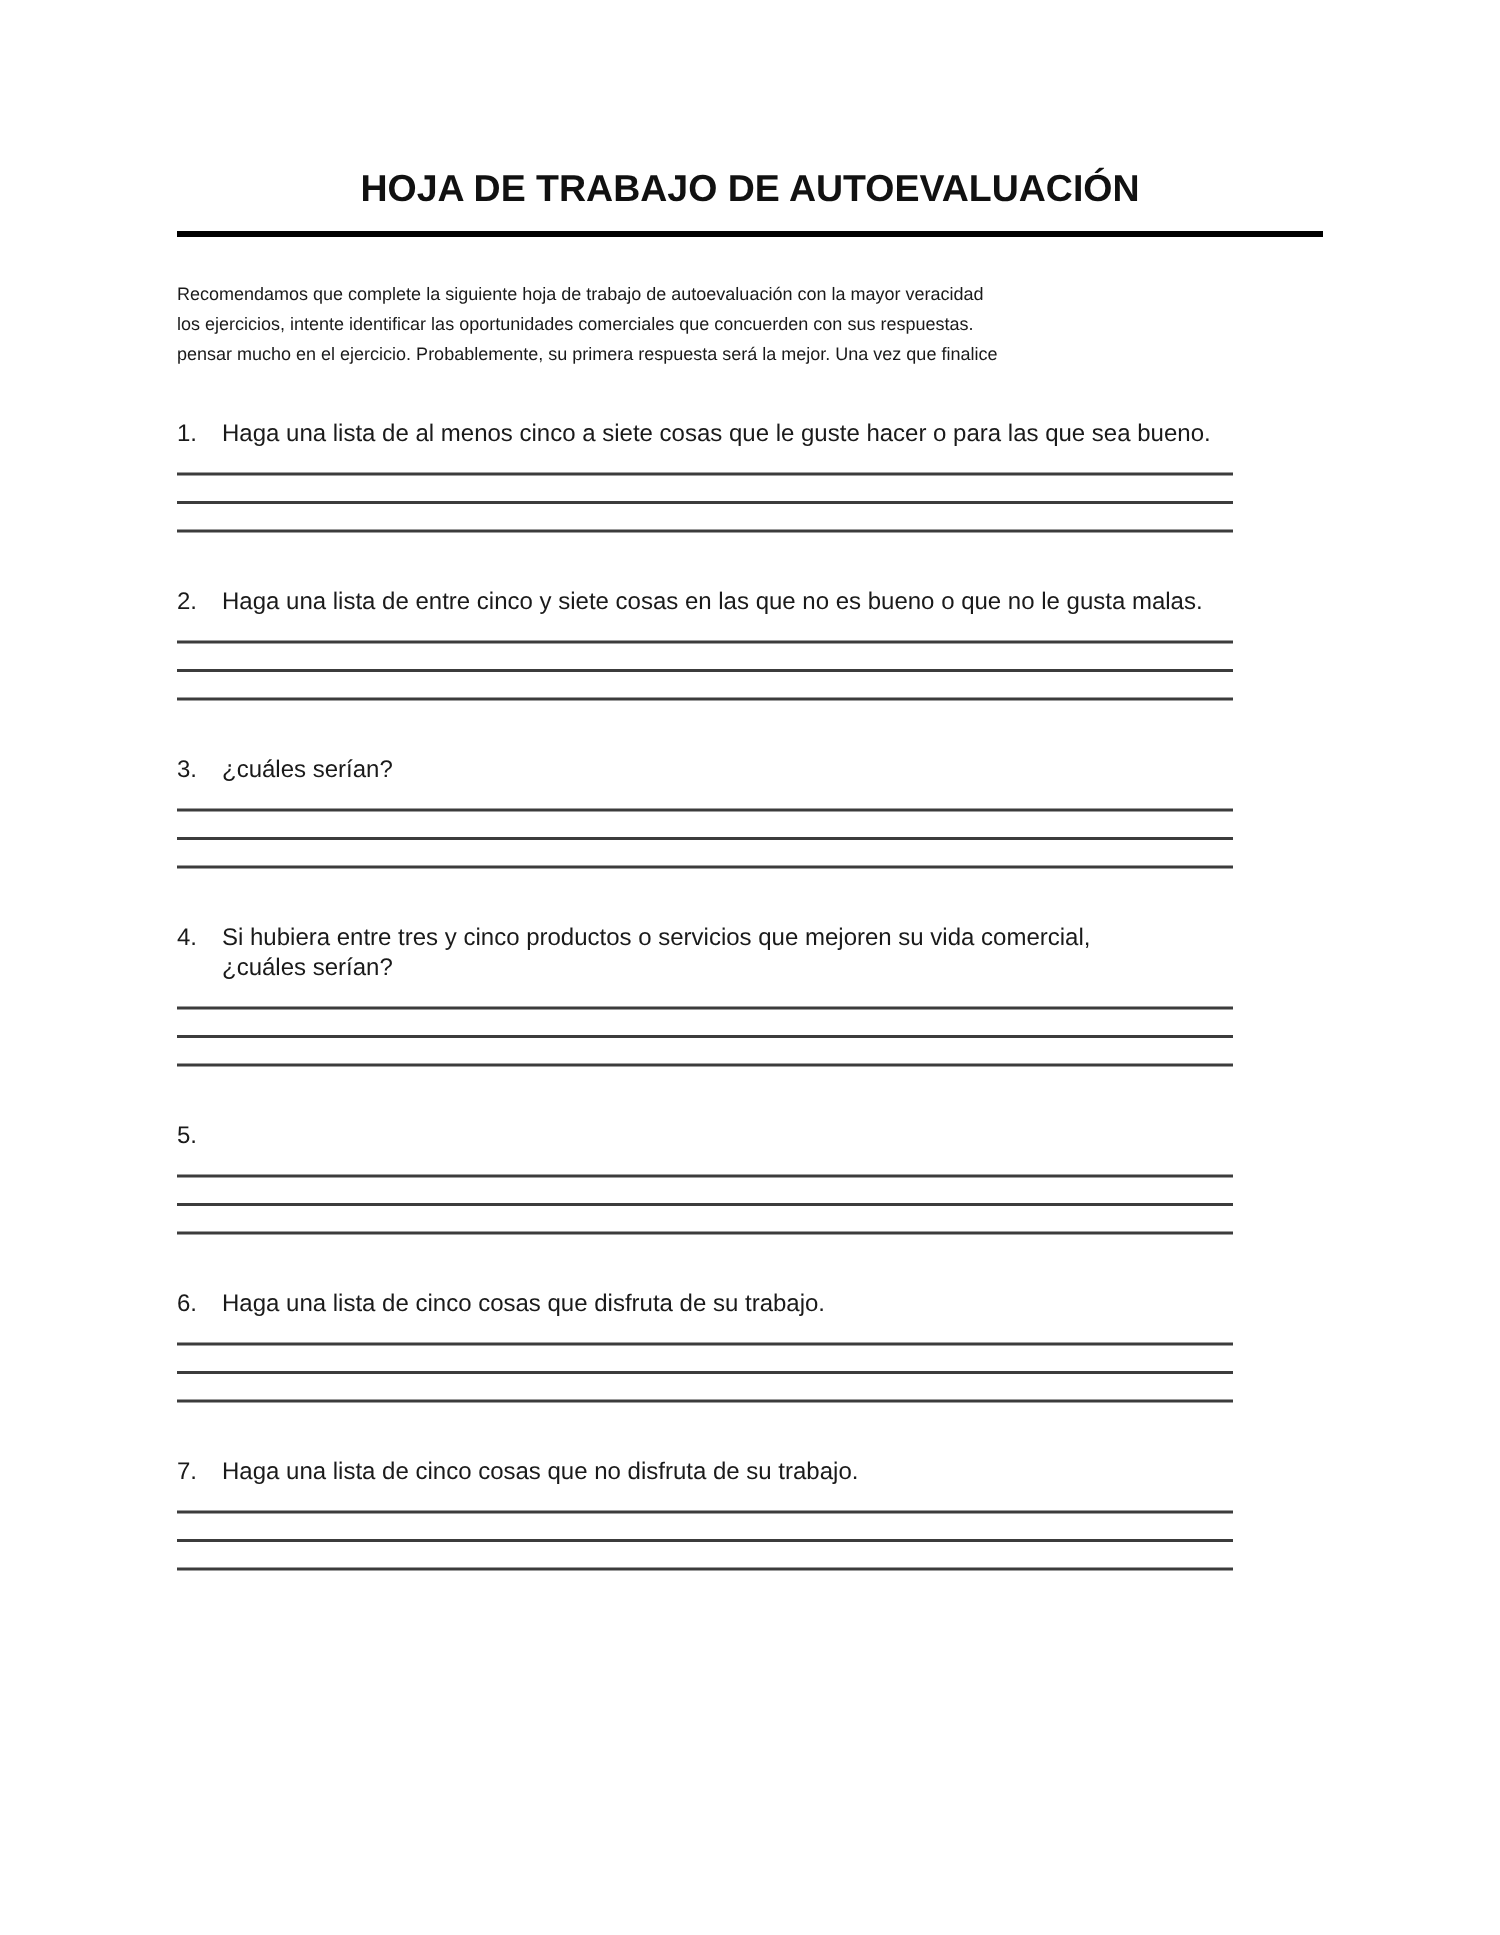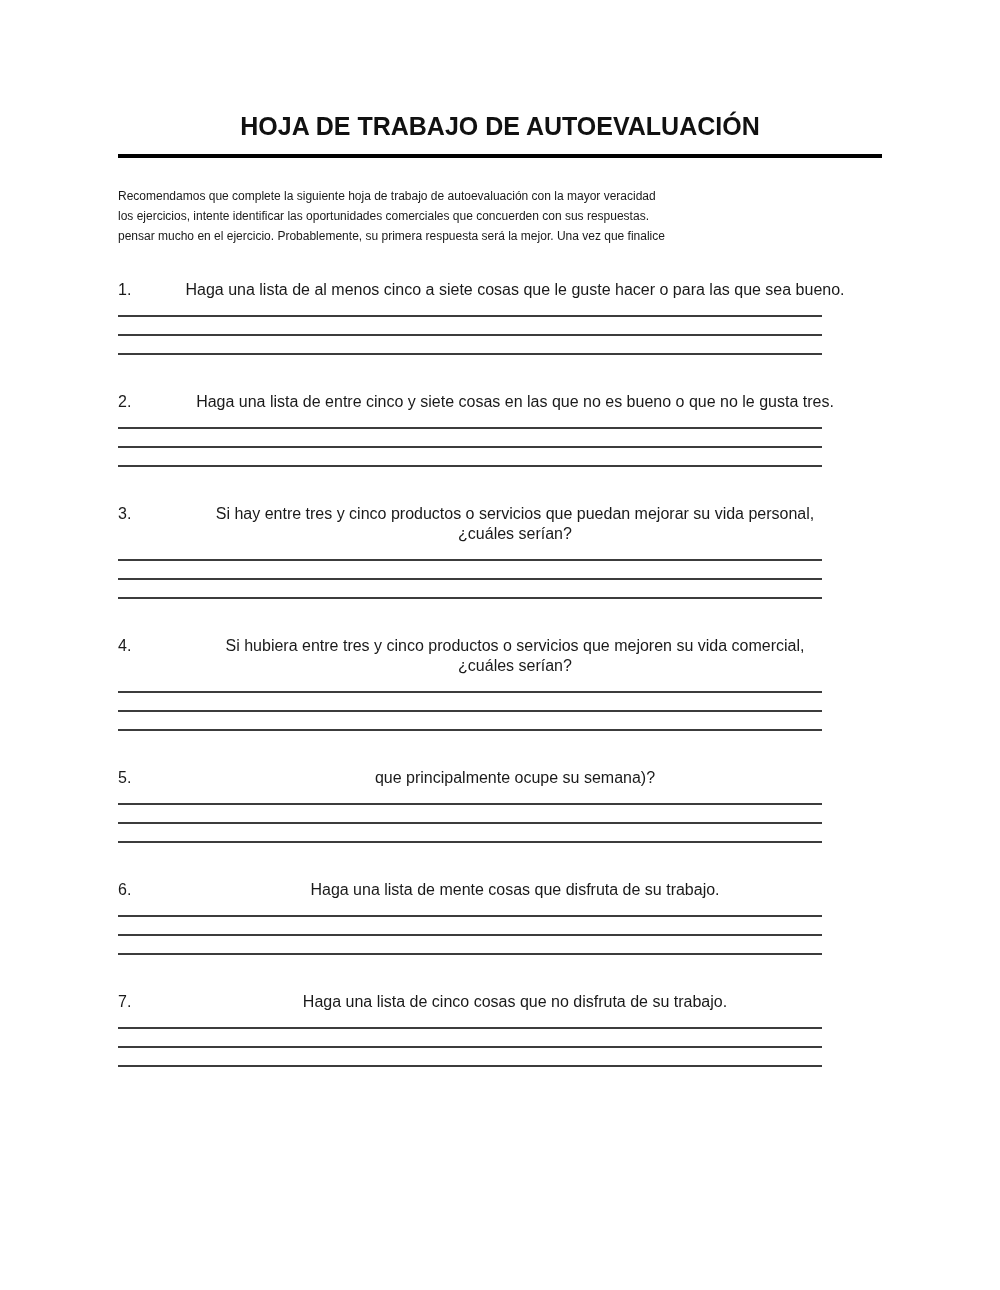--- a/index.html
+++ b/index.html
@@ -48,21 +48,20 @@
     display: flex;
     font-size: 16px;
     line-height: 20px;
   }
   .q-num {
     flex: 0 0 30px;
     width: 30px;
   }
   .q-text {
     flex: 1 1 auto;
-    text-align: center;
   }
   .q-line {
     white-space: nowrap;
   }
   .answer-lines {
     margin-top: -2px;
   }
   .answer-line {
     width: 704px;
     height: 17px;
@@ -98,35 +97,34 @@
             <div class="answer-line"></div>
             <div class="answer-line"></div>
             <div class="answer-line"></div>
           </div>
         </section>
 
         <section class="question">
           <div class="q-row">
             <span class="q-num">2.</span>
             <span class="q-text">
-              <div class="q-line">Haga una lista de entre cinco y siete cosas en las que no es bueno o que no le gusta tres.</div>
+              <div class="q-line">Haga una lista de entre cinco y siete cosas en las que no es bueno o que no le gusta malas.</div>
             </span>
           </div>
           <div class="answer-lines">
             <div class="answer-line"></div>
             <div class="answer-line"></div>
             <div class="answer-line"></div>
           </div>
         </section>
 
         <section class="question">
           <div class="q-row">
             <span class="q-num">3.</span>
             <span class="q-text">
-              <div class="q-line">Si hay entre tres y cinco productos o servicios que puedan mejorar su vida personal,</div>
               <div class="q-line">¿cuáles serían?</div>
             </span>
           </div>
           <div class="answer-lines">
             <div class="answer-line"></div>
             <div class="answer-line"></div>
             <div class="answer-line"></div>
           </div>
         </section>
 
@@ -142,35 +140,34 @@
             <div class="answer-line"></div>
             <div class="answer-line"></div>
             <div class="answer-line"></div>
           </div>
         </section>
 
         <section class="question">
           <div class="q-row">
             <span class="q-num">5.</span>
             <span class="q-text">
-              <div class="q-line">que principalmente ocupe su semana)?</div>
             </span>
           </div>
           <div class="answer-lines">
             <div class="answer-line"></div>
             <div class="answer-line"></div>
             <div class="answer-line"></div>
           </div>
         </section>
 
         <section class="question">
           <div class="q-row">
             <span class="q-num">6.</span>
             <span class="q-text">
-              <div class="q-line">Haga una lista de mente cosas que disfruta de su trabajo.</div>
+              <div class="q-line">Haga una lista de cinco cosas que disfruta de su trabajo.</div>
             </span>
           </div>
           <div class="answer-lines">
             <div class="answer-line"></div>
             <div class="answer-line"></div>
             <div class="answer-line"></div>
           </div>
         </section>
 
         <section class="question">

